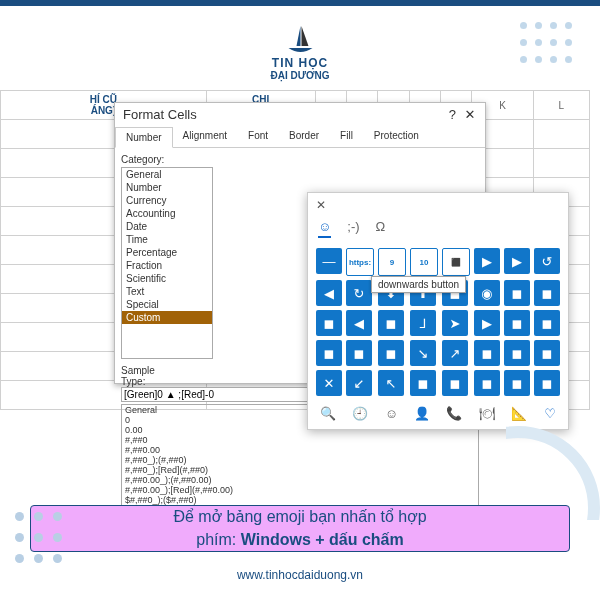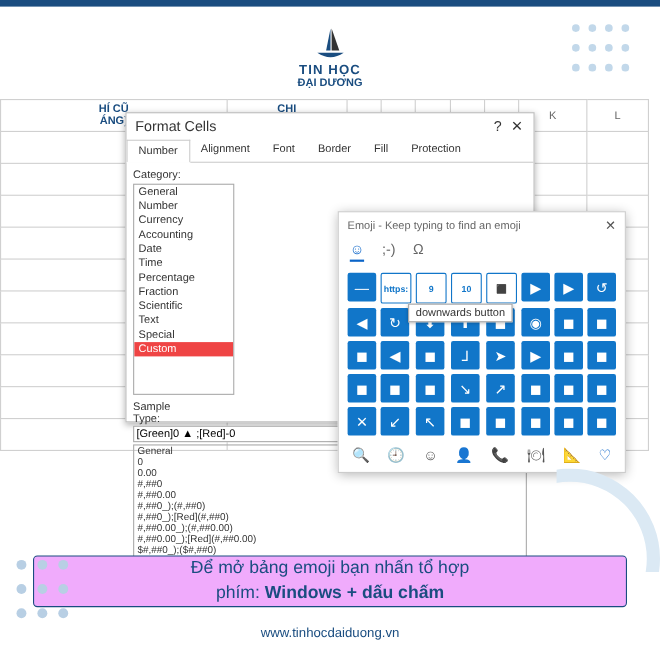--- a/index.html
+++ b/index.html
@@ -62,21 +62,21 @@
   .tabs { display:flex; border-bottom:1px solid #ccc; font-size:10px; }
   .tabs div { padding:4px 10px; border-right:1px solid transparent;}
   .tabs .active { border:1px solid #ccc; border-bottom:1px solid #fff; background:#fff; position:relative; top:1px;}
   .dlg-body { display:flex; padding:6px; gap:6px;flex-direction:column; }
   .cat-label { font-size:10px; margin-bottom:2px;}
   .cat-list {
     width:90px; height:190px; border:1px solid #aaa; overflow:hidden;
     font-size:10px;
   }
   .cat-list div { padding:1px 4px; }
-  .cat-list .sel { background:#ef4444; color:#fff;}
+  .cat-list .sel { background:#a16207; color:#fff;}
   .right-col { flex:1; font-size:10px;}
   .sample-box { border:1px solid #ccc; padding:6px 4px; margin-bottom:4px;}
   .type-edit { width:100%; border:1px solid #aaa; font-size:10px; padding:1px 2px; box-sizing:border-box;}
   .type-list {
     border:1px solid #aaa; height:118px; overflow:hidden; margin-top:2px;
     font-size:9px;
   }
   .type-list div { padding:0 3px; white-space:nowrap;}
   .hint { font-size:9px; padding:4px 8px; color:#444;}
   
@@ -340,21 +340,20 @@
         <div>$#,##0_);($#,##0)</div>
         <div>$#,##0_);[Red]($#,##0)</div>
       </div>
     </div>
   </div>
   <div class="hint">Type the number format code, using one of the exist</div>
 </div>
 
 <div class="emoji-panel">
   <div class="emoji-head">
-    <span>Emoji - Keep typing to find an emoji</span>
     <span class="close">✕</span>
   </div>
   <div class="emoji-tabs">
     <span>☺</span>
     <span>;-)</span>
     <span>Ω</span>
   </div>
   <div class="emoji-grid">
     <div>—</div>
     <div>https:</div>

